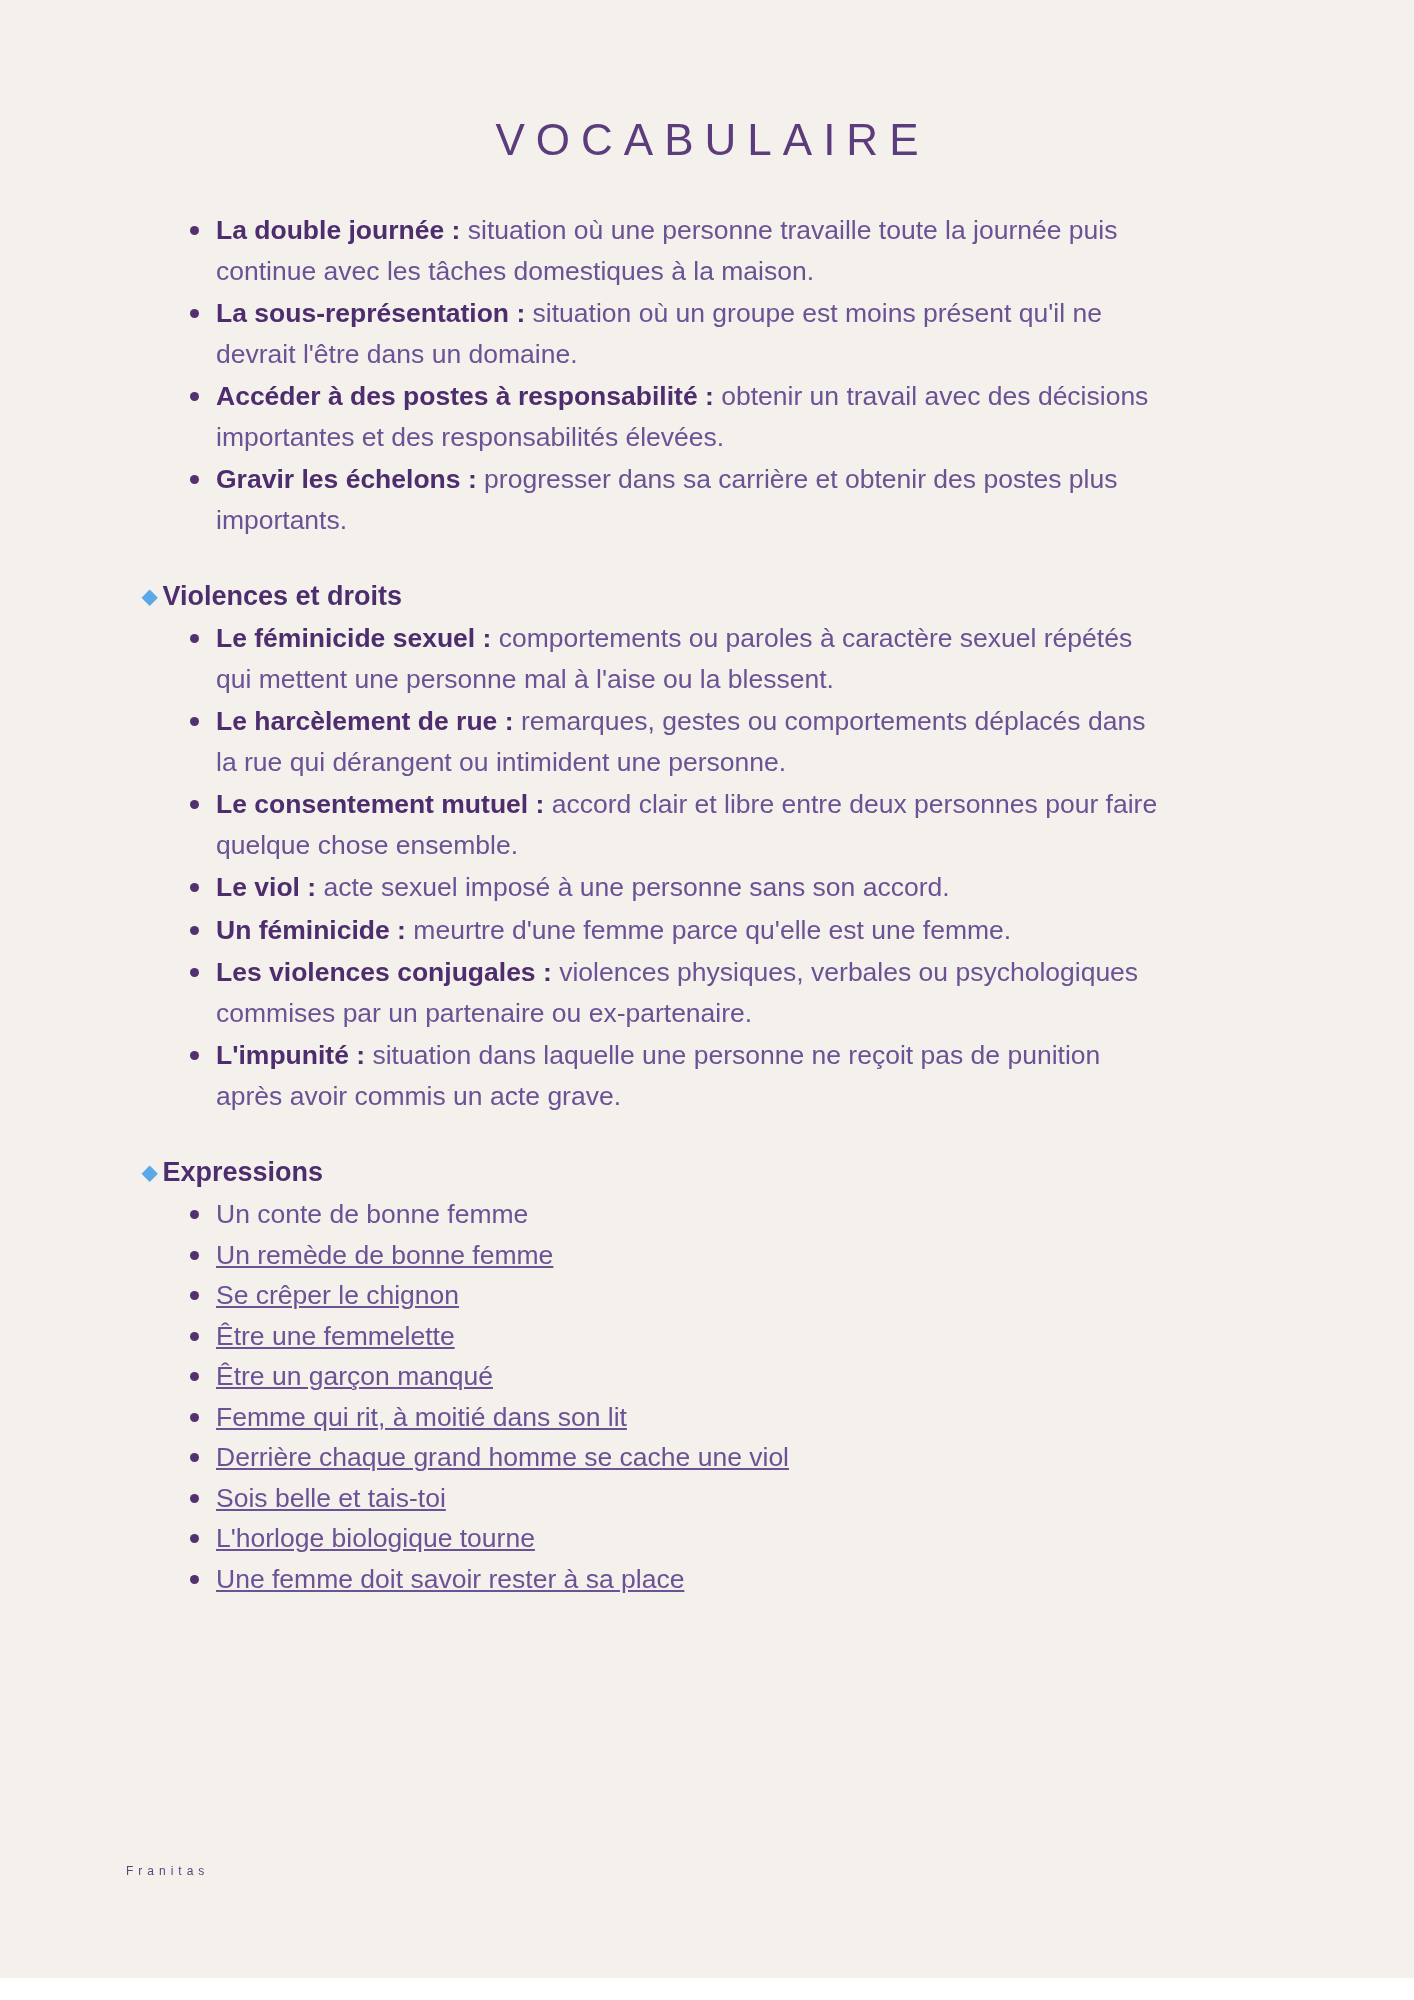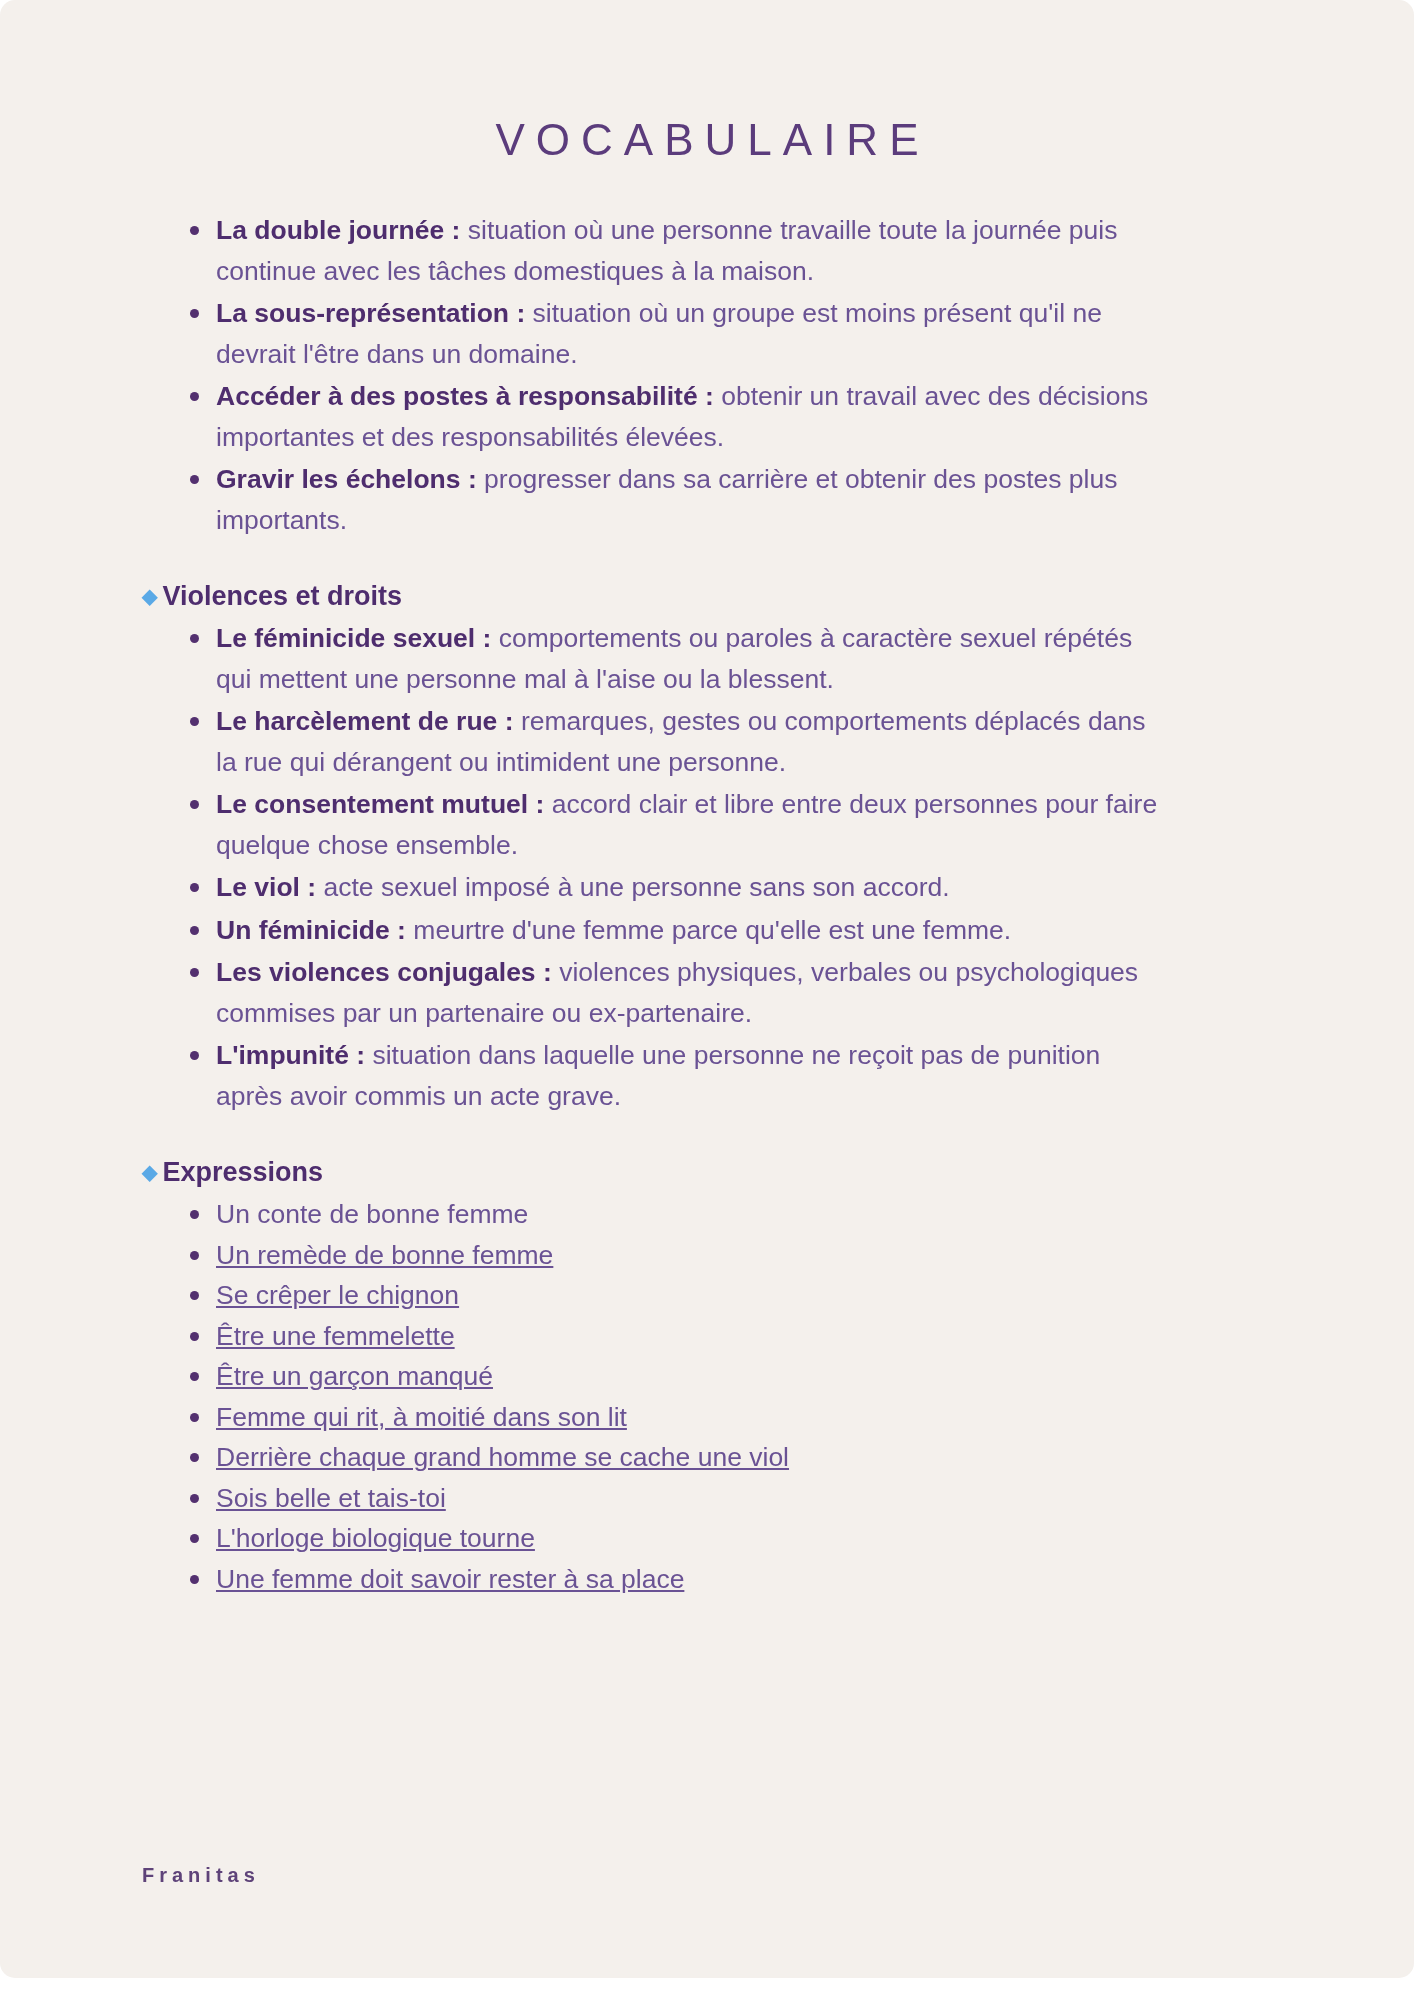--- a/index.html
+++ b/index.html
@@ -9,21 +9,20 @@
     background: #ffffff;
     font-family: "Liberation Sans", sans-serif;
     -webkit-font-smoothing: antialiased;
   }
   .sheet {
     position: relative;
     width: 1414px;
     height: 1978px;
     background: #f4f0ec;
     overflow: hidden;
-    border-radius: 15px;
   }
   .title {
     margin: 0;
     padding-top: 112px;
     text-align: center;
     font-size: 44px;
     line-height: 55px;
     font-weight: 400;
     letter-spacing: 11px;
     text-indent: 11px;
@@ -74,26 +73,25 @@
   }
   .term {
     font-weight: 700;
     color: #4e2d6e;
   }
   .def {
     white-space: pre-line;
   }
   .footer {
     position: absolute;
-    left: 142px;
+    left: 126px;
     top: 1864px;
-    font-size: 20px;
+    font-size: 12px;
     letter-spacing: 5px;
     color: #5e4379;
-    font-weight: bold;
   }
 </style>
 </head>
 <body>
 
 <div class="sheet">
   <h1 class="title">VOCABULAIRE</h1>
   <main class="content" id="sections">
       <section>
         <ul class="vocab">

